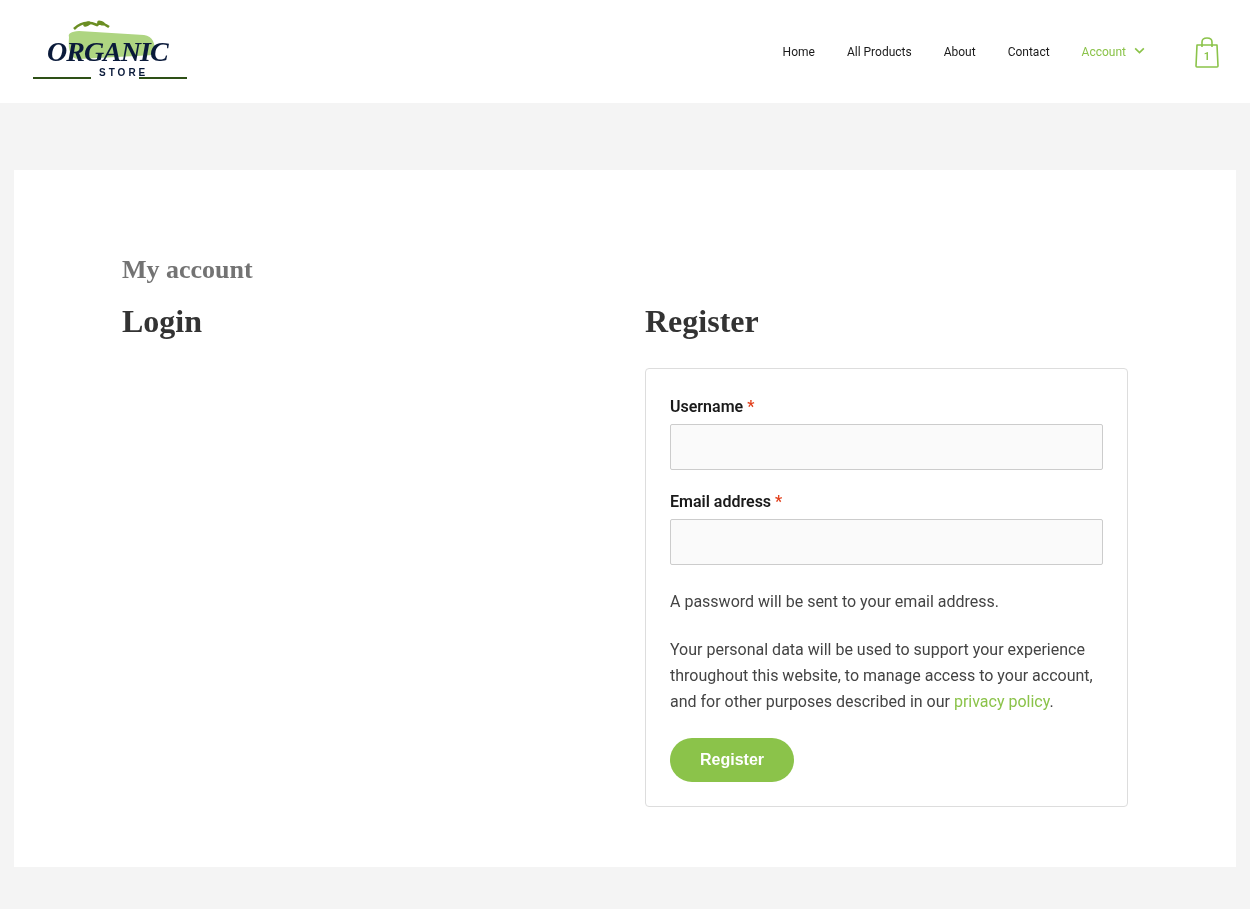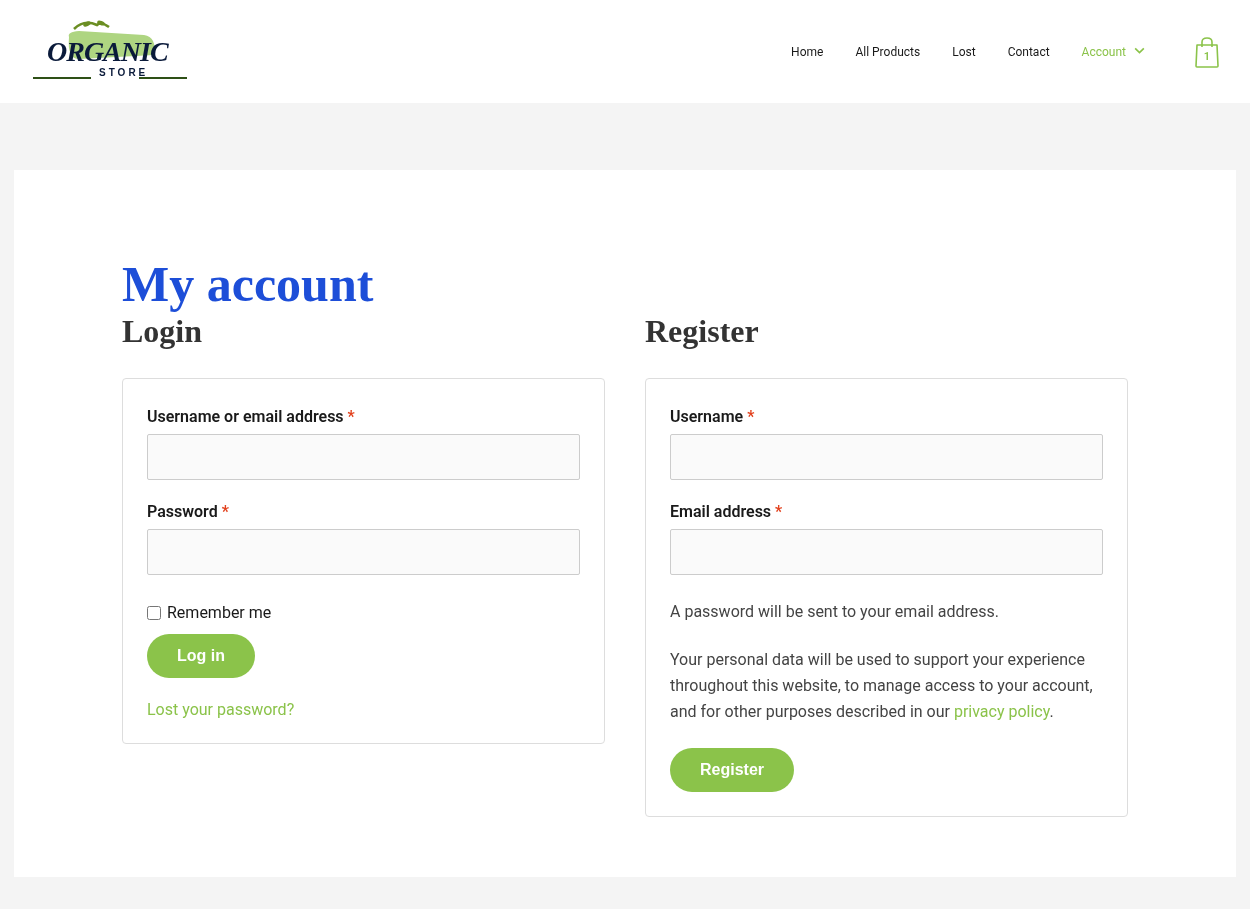--- a/index.html
+++ b/index.html
@@ -65,23 +65,24 @@
     .page-wrap {
       padding: 14px;
     }
     .content-card {
       background: #fff;
       margin-top: 53px;
       padding: 85px 108px 60px;
     }
     .page-title {
       font-family: Georgia, serif;
-      font-size: 50px;
+      font-size: 26px;
       font-weight: bold;
-      color: #1d4ed8;
+      color: #737373;
+      margin-bottom: 18px;
     }
     .columns {
       display: flex;
       gap: 40px;
     }
     .col {
       flex: 1;
     }
     .section-title {
       font-family: Georgia, serif;
@@ -178,21 +179,21 @@
       <path d="M40 20 Q 38 15, 50 14 L 115 18 Q 128 20, 125 38 L 50 42 Q 38 42, 40 20 Z" fill="#aed581"></path>
       <text x="18" y="44" font-family="Georgia, serif" font-size="28" font-weight="900" fill="#0a1a3a" font-style="italic" letter-spacing="-1">ORGANIC</text>
       <text x="70" y="59" font-family="Arial" font-size="10" font-weight="700" fill="#0a1a3a" letter-spacing="3">STORE</text>
       <line x1="4" y1="61" x2="62" y2="61" stroke="#2e5016" stroke-width="2"></line>
       <line x1="110" y1="61" x2="158" y2="61" stroke="#2e5016" stroke-width="2"></line>
     </svg>
   </a>
   <nav class="nav">
     <a class="nav-link">Home</a>
     <a class="nav-link">All Products</a>
-    <a class="nav-link">Lost</a>
+    <a class="nav-link">About</a>
     <a class="nav-link">Contact</a>
     <a class="nav-link active nav-account">
       <span>Account</span>
       <span class="chevron">
         <svg width="13" height="13" viewBox="0 0 12 12">
             <path d="M2 4 L6 8 L10 4" stroke="#8bc34a" stroke-width="1.5" fill="none"></path>
           </svg>
       </span>
     </a>
     <a class="cart-icon-wrap">
@@ -205,36 +206,20 @@
   </nav>
 </header>
 
 <div class="page-wrap">
   <div class="content-card">
     <h1 class="page-title">My account</h1>
     <div class="columns">
 
       <div class="col">
         <h2 class="section-title">Login</h2>
-        <form class="form-box">
-          <label class="field-label">
-            <span>Username or email address </span><span class="required">*</span>
-          </label>
-          <input type="text" class="text-input" style="">
-          <label class="field-label">
-            <span>Password </span><span class="required">*</span>
-          </label>
-          <input type="password" class="text-input" style="">
-          <div class="checkbox-row">
-            <input type="checkbox" style="">
-            <span class="checkbox-label">Remember me</span>
-          </div>
-          <button type="button" class="btn">Log in</button>
-          <a class="lost-password">Lost your password?</a>
-        </form>
       </div>
 
       <div class="col">
         <h2 class="section-title">Register</h2>
         <form class="form-box">
           <label class="field-label">
             <span>Username </span><span class="required">*</span>
           </label>
           <input type="text" class="text-input" style="">
           <label class="field-label">

